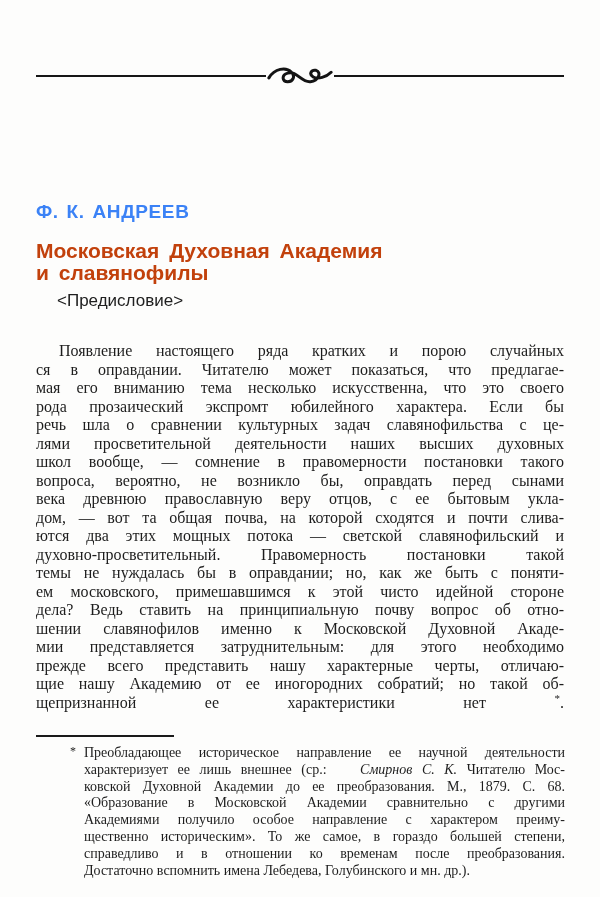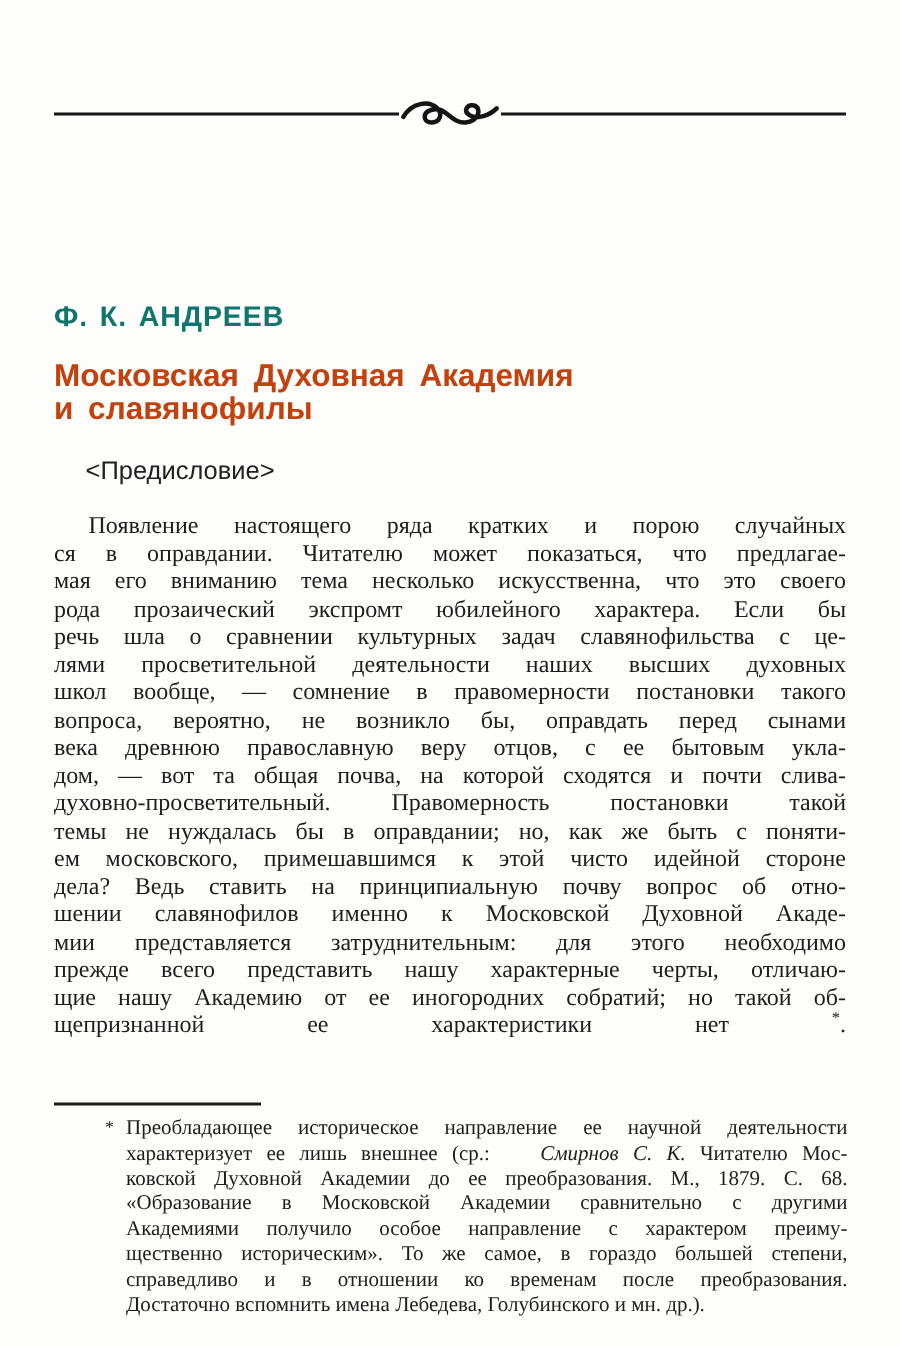--- a/index.html
+++ b/index.html
@@ -20,32 +20,32 @@
     display: flex; align-items: center;
   }
   .divider .seg { flex: 1 1 auto; height: 0; border-top: 2px solid #161616; }
   .ornament { width: 66px; height: 26px; flex: 0 0 auto; margin: 0 1px; }
 
   
   .author {
     position: absolute; left: 36px; top: 201px;
     font-family: "Liberation Sans", sans-serif;
     font-weight: bold; font-size: 19px; line-height: 22px;
-    letter-spacing: 0.6px; word-spacing: 2px; color: #0f766e;
+    letter-spacing: 0.6px; word-spacing: 2px; color: #3b82f6;
   }
   .title {
     position: absolute; left: 36px; top: 240px;
     font-family: "Liberation Sans", sans-serif;
     font-weight: bold; font-size: 21px; line-height: 22px;
     word-spacing: 4px; color: #c2410c;
   }
   .subtitle {
     position: absolute; left: 57px; top: 291px;
     font-family: "Liberation Sans", sans-serif;
-    font-size: 17px; line-height: 20px; color: #202020; margin-top: 13px;
+    font-size: 17px; line-height: 20px; color: #202020;
   }
 
   
   .body-text {
     position: absolute; left: 36px; top: 342px; width: 528px;
     font-size: 16px; line-height: 18.5px; color: #1d1d1d;
   }
   .body-text .line { text-align: justify; text-align-last: justify; }
   .body-text .lines .line:first-child { padding-left: 23px; }
   .body-last { text-align: left; }
@@ -92,20 +92,21 @@
         <div class="line">Появление настоящего ряда кратких и порою случайных</div>
         <div class="line">ся в оправдании. Читателю может показаться, что предлагае-</div>
         <div class="line">мая его вниманию тема несколько искусственна, что это своего</div>
         <div class="line">рода прозаический экспромт юбилейного характера. Если бы</div>
         <div class="line">речь шла о сравнении культурных задач славянофильства с це-</div>
         <div class="line">лями просветительной деятельности наших высших духовных</div>
         <div class="line">школ вообще, — сомнение в правомерности постановки такого</div>
         <div class="line">вопроса, вероятно, не возникло бы, оправдать перед сынами</div>
         <div class="line">века древнюю православную веру отцов, с ее бытовым укла-</div>
         <div class="line">дом, — вот та общая почва, на которой сходятся и почти слива-</div>
+        <div class="line">ются два этих мощных потока — светской славянофильский и</div>
         <div class="line">духовно-просветительный. Правомерность постановки такой</div>
         <div class="line">темы не нуждалась бы в оправдании; но, как же быть с поняти-</div>
         <div class="line">ем московского, примешавшимся к этой чисто идейной стороне</div>
         <div class="line">дела? Ведь ставить на принципиальную почву вопрос об отно-</div>
         <div class="line">шении славянофилов именно к Московской Духовной Акаде-</div>
         <div class="line">мии представляется затруднительным: для этого необходимо</div>
         <div class="line">прежде всего представить нашу характерные черты, отличаю-</div>
         <div class="line">щие нашу Академию от ее иногородних собратий; но такой об-</div>
       </div>
     <div class="line body-last">

